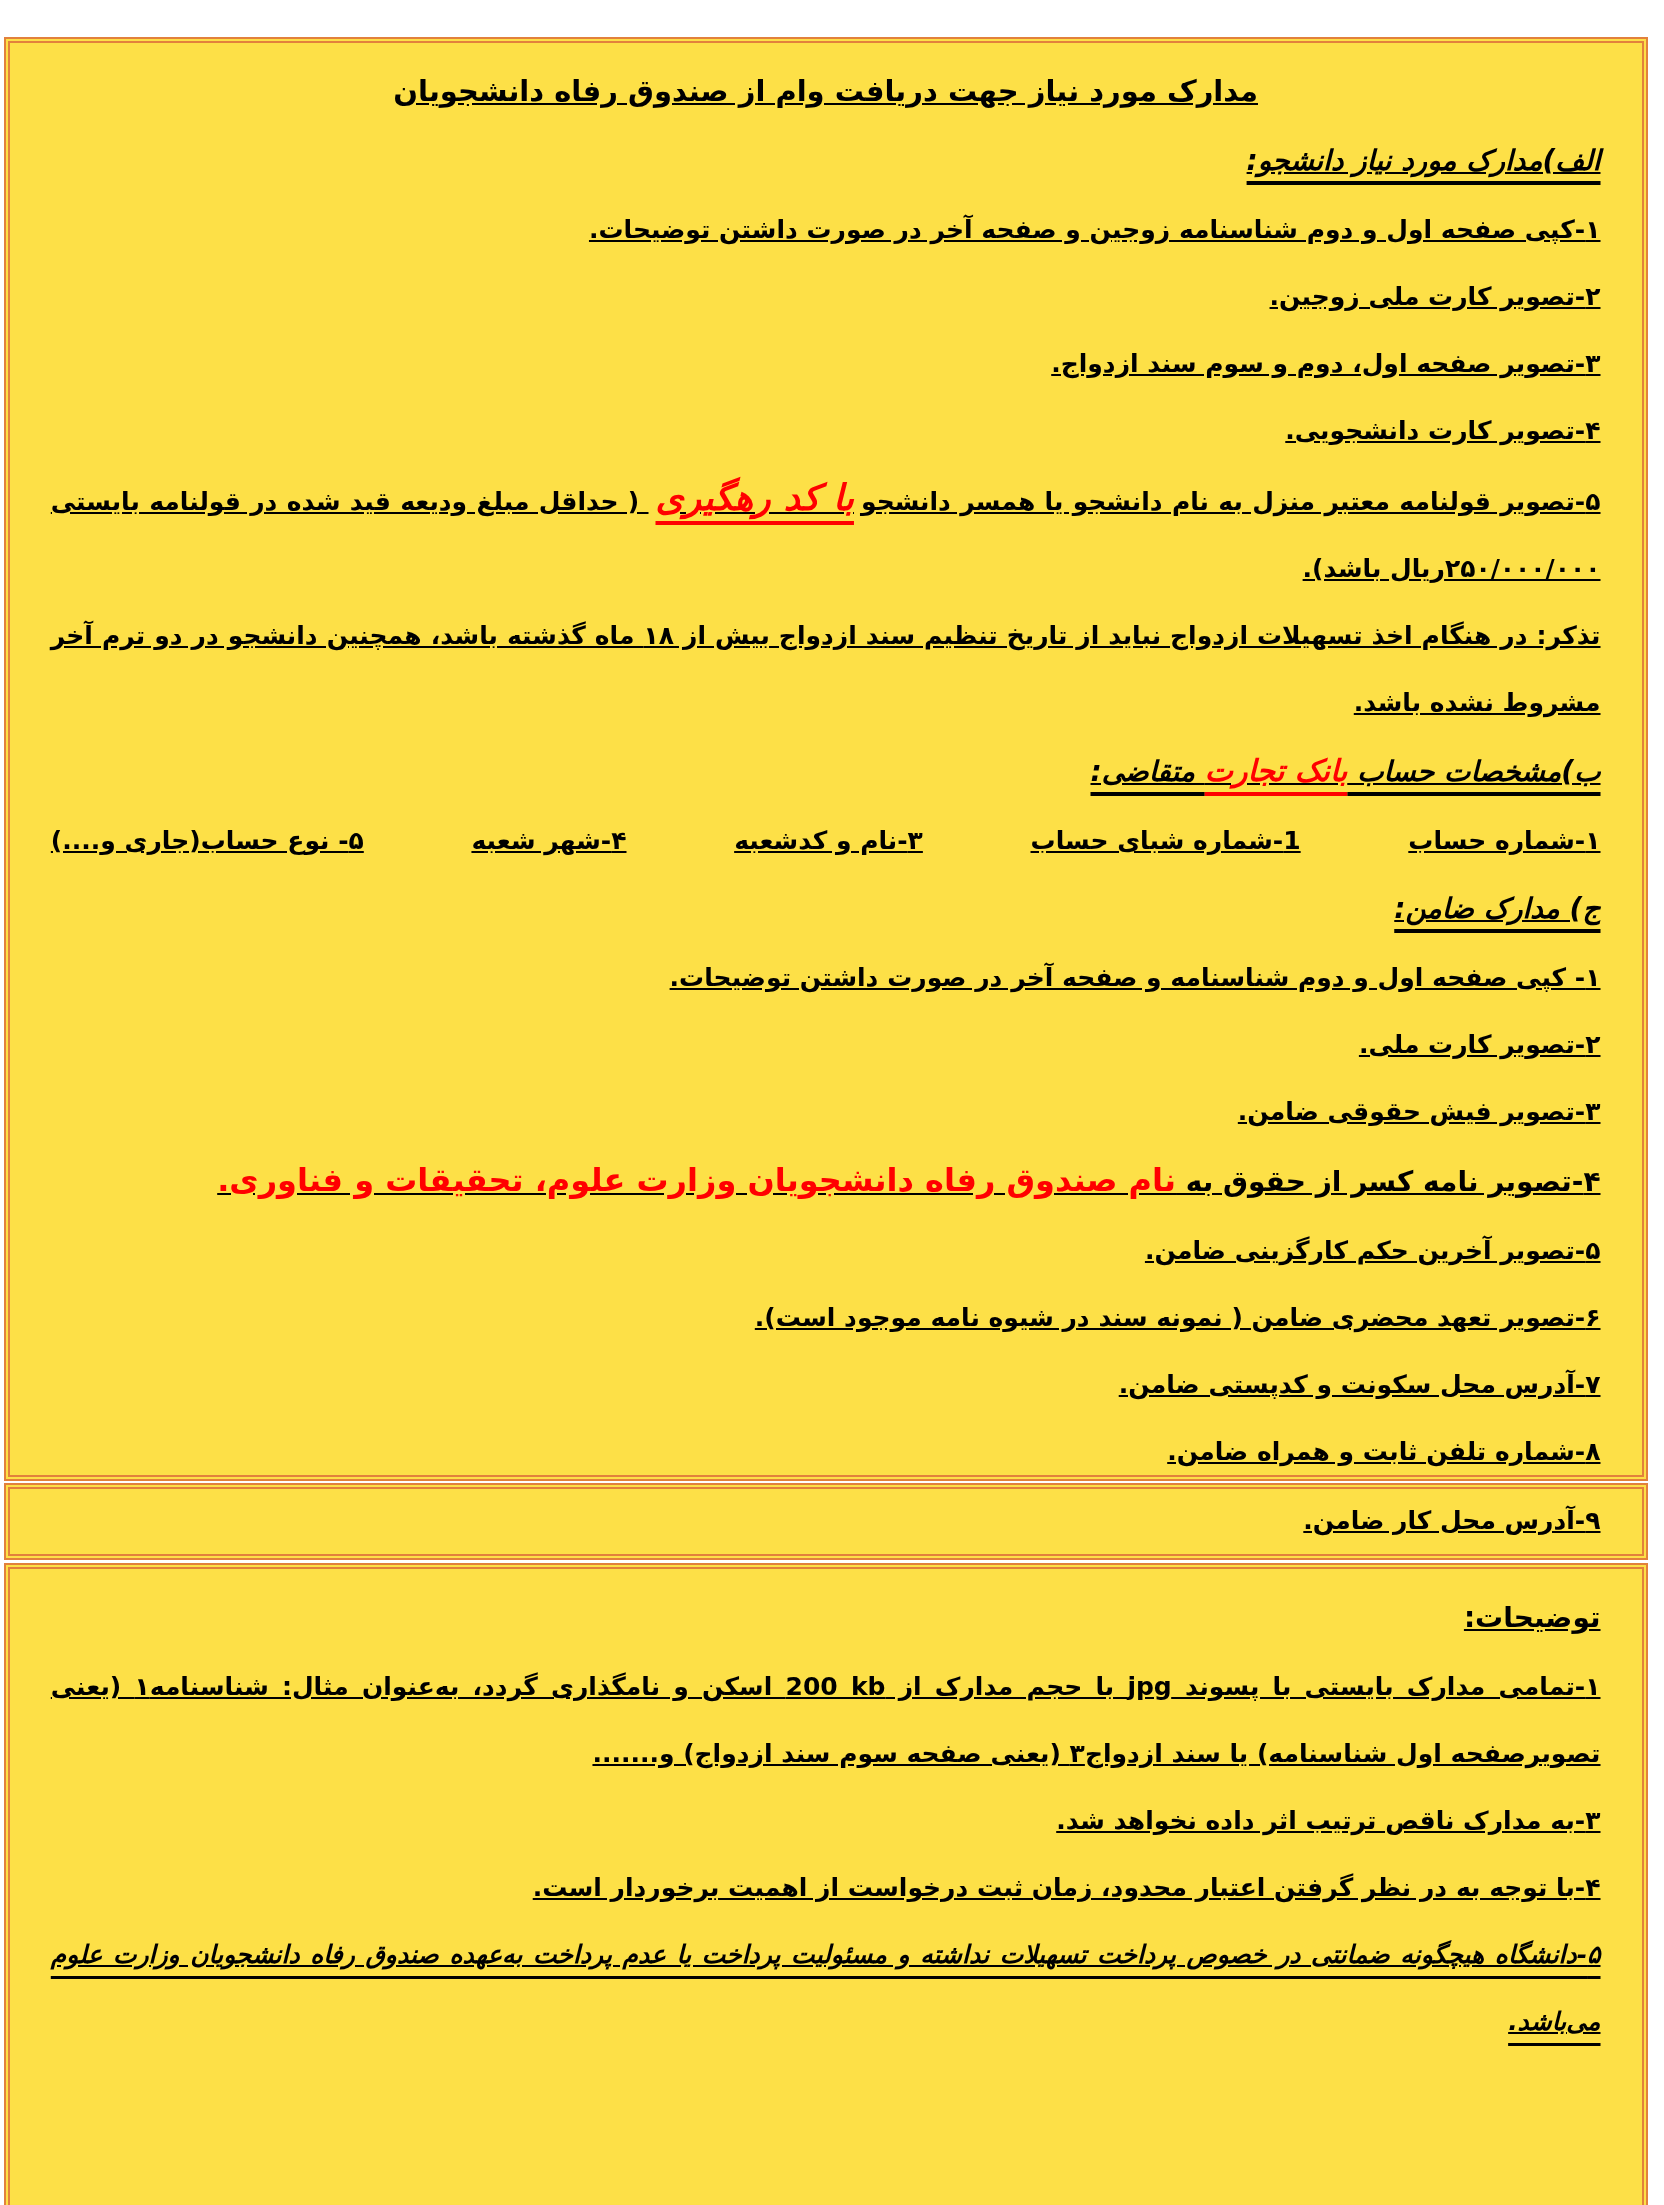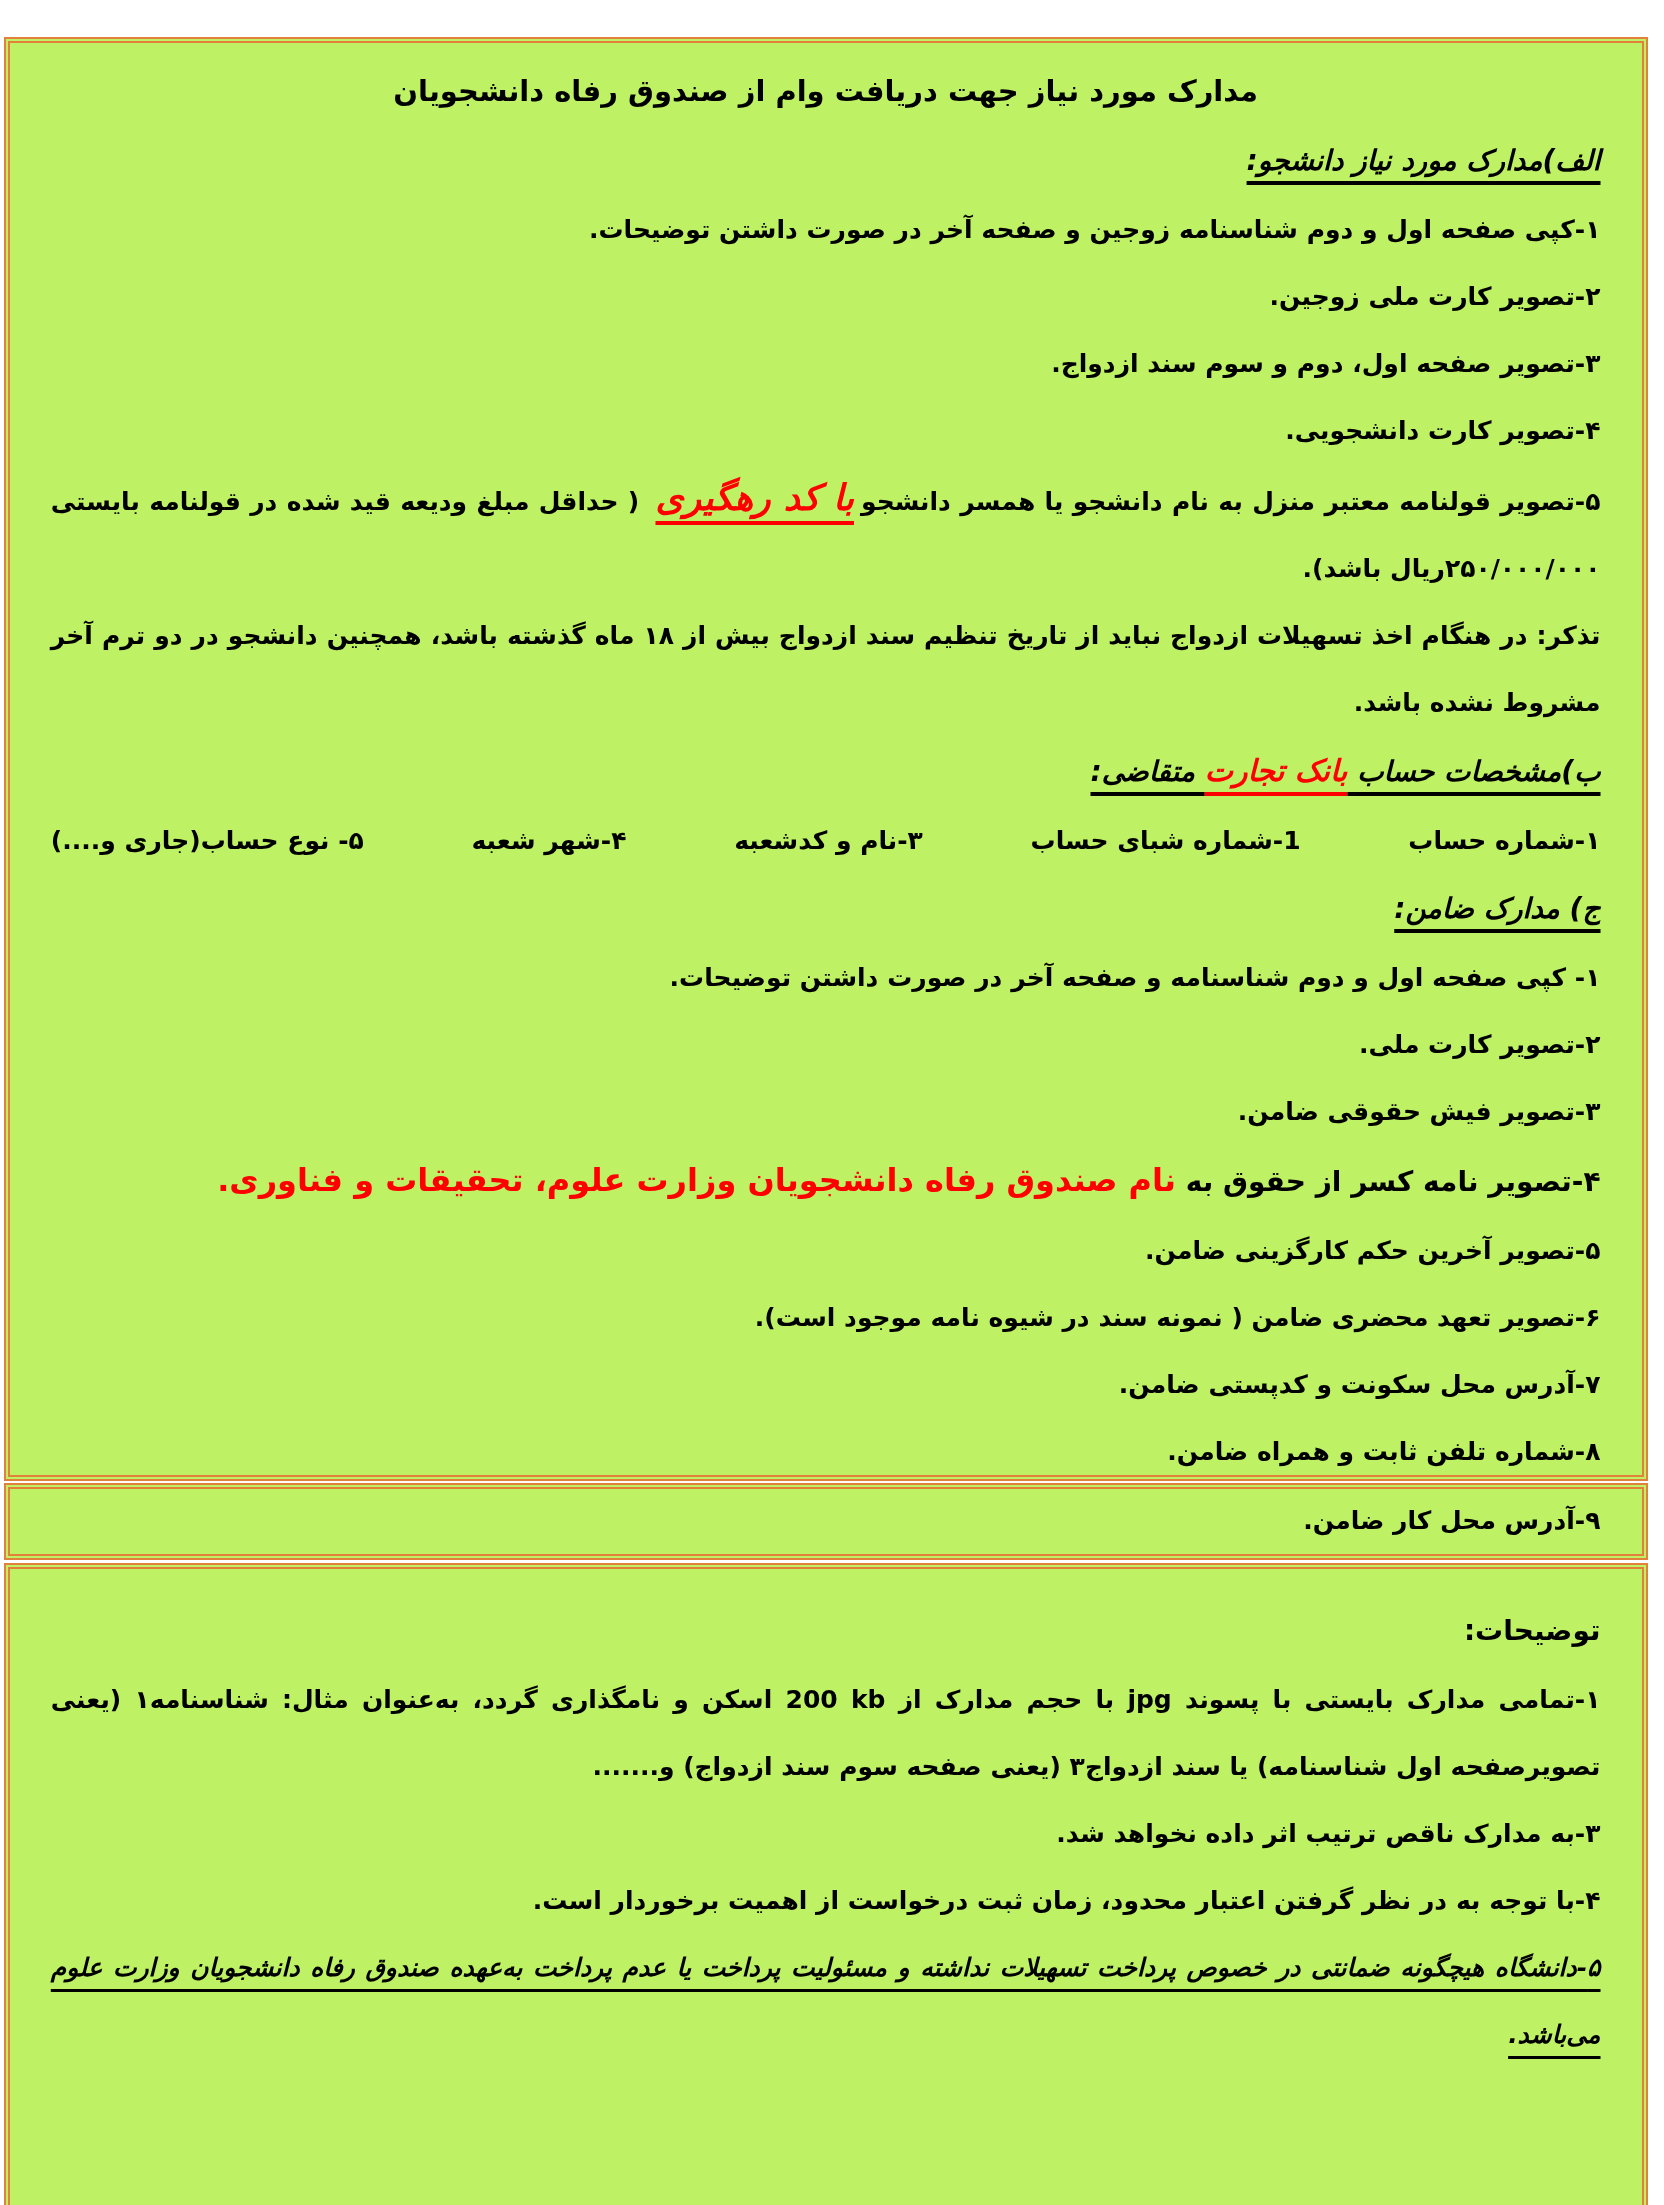--- a/index.html
+++ b/index.html
@@ -16,37 +16,38 @@
     direction: rtl;
   }
   .page {
     position: absolute;
     inset: 0;
   }
   .box {
     box-sizing: border-box;
     border: 6.3px double #e2813c;
     margin: 0 17.5px 0 2.8px;
-    background: #bef264;
+    background: #fde047;
+    text-decoration: underline;
   }
   .box-main {
     margin-top: 37px;
     height: 1444px;
     padding: 12.6px 41px 0 41px;
   }
   .box-mid {
     margin-top: 2.1px;
     height: 77px;
     padding: 0 41px;
   }
   .box-notes {
     margin-top: 2.8px;
     height: 643px;
     border-bottom: none;
-    padding: 27px 41px 0 41px;
+    padding: 14px 41px 0 41px;
   }
   p { margin: 0; font-weight: bold; }
   .title {
     font-size: 29px;
     line-height: 70px;
     text-align: center;
   }
   .heading {
     font-size: 28px;
     font-style: italic;

